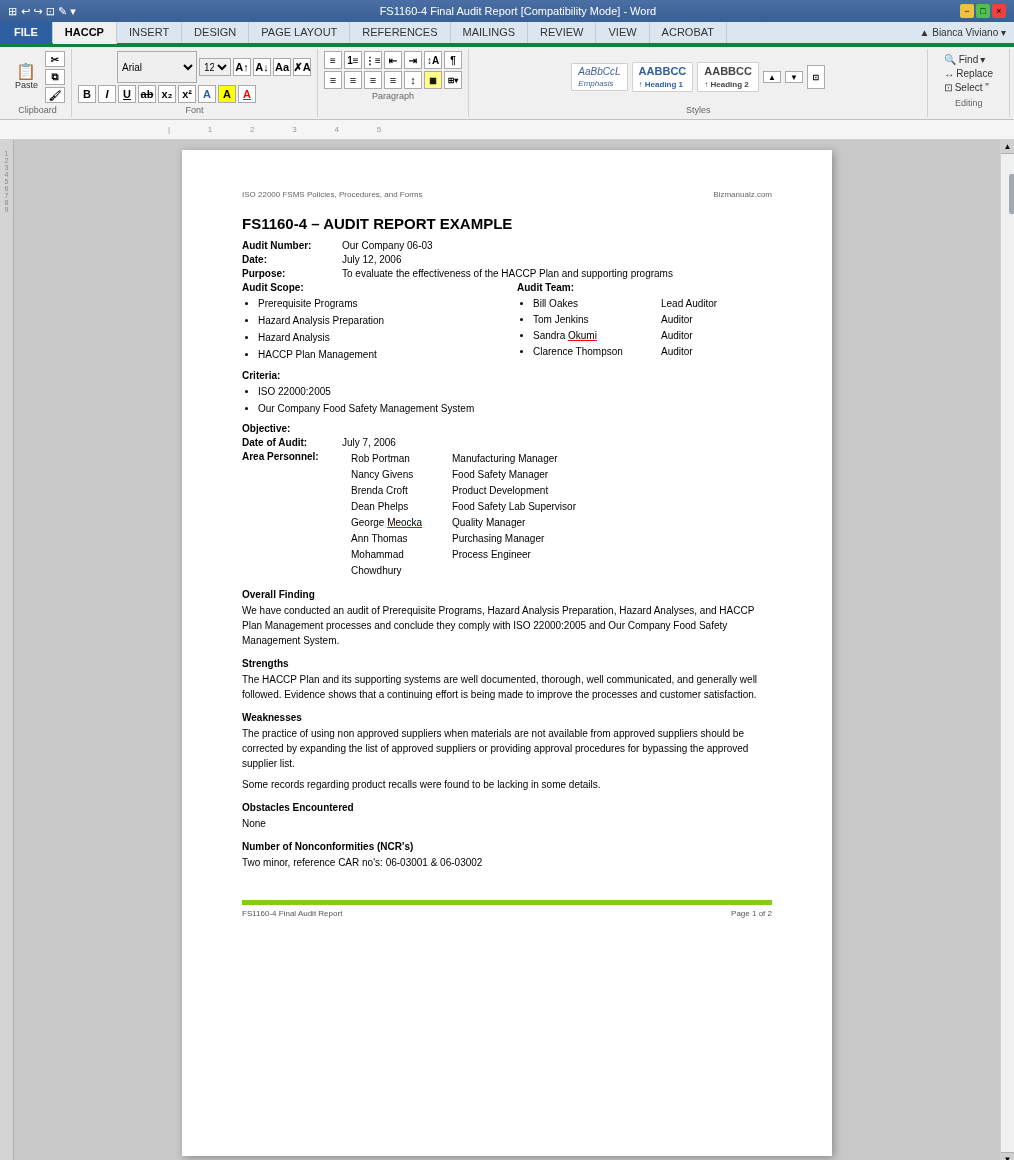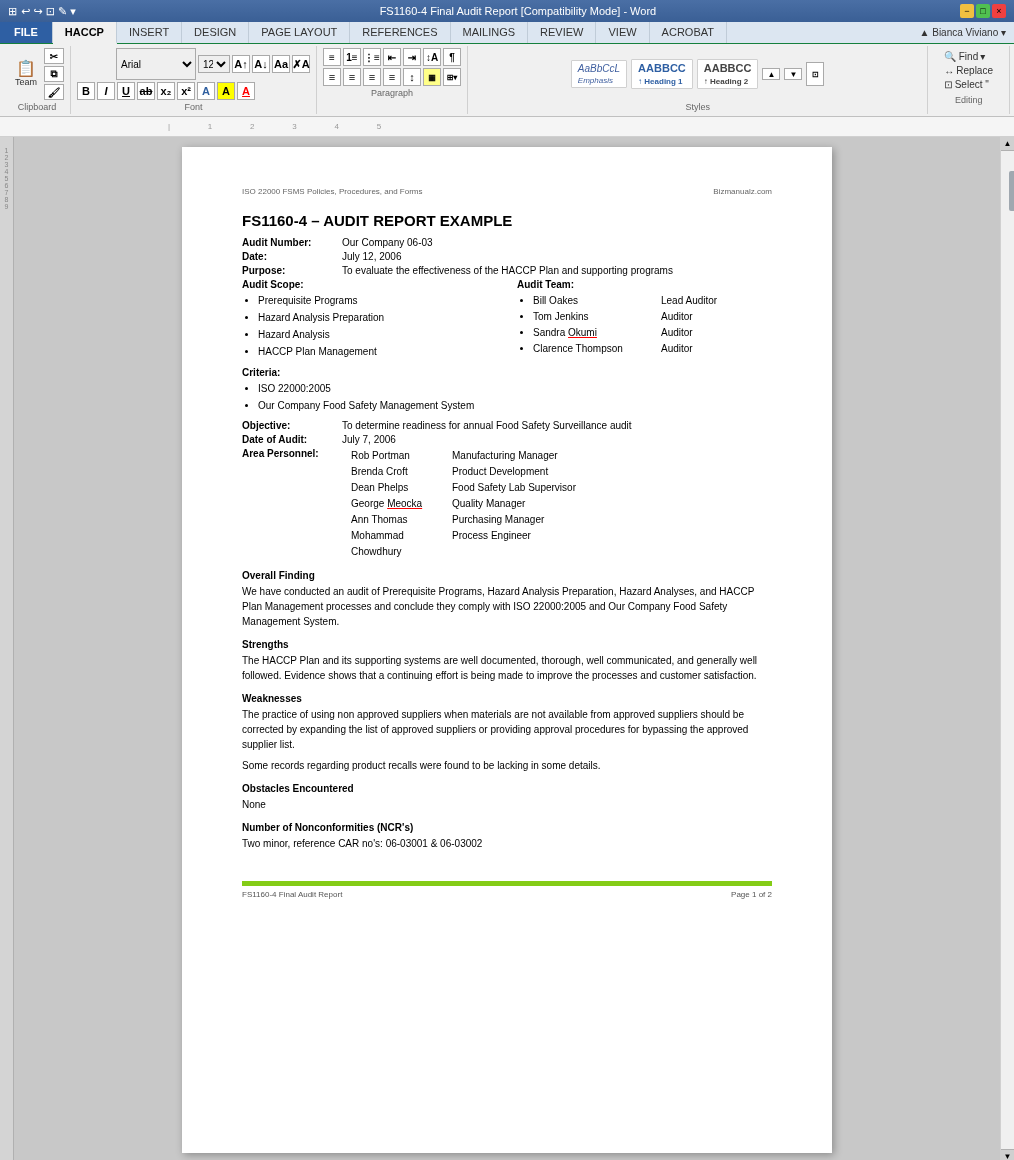--- a/index.html
+++ b/index.html
@@ -19,21 +19,21 @@
     .title-bar-left { display: flex; align-items: center; gap: 4px; }
     .title-bar-center { flex: 1; text-align: center; font-size: 11px; }
     .title-bar-controls { display: flex; gap: 2px; }
     .title-btn { width: 14px; height: 14px; border-radius: 2px; border: none; cursor: pointer; font-size: 9px; display: flex; align-items: center; justify-content: center; }
     .title-btn.minimize { background: #f0c040; }
     .title-btn.maximize { background: #50c050; }
     .title-btn.close { background: #f04040; }
 
     
     .ribbon { background: #f0f0f0; border-bottom: 1px solid #c0c0c0; }
-    .ribbon-tabs { display: flex; background: #dce6f1; border-bottom: 1px solid #15803d; }
+    .ribbon-tabs { display: flex; background: #dce6f1; border-bottom: 4px solid #15803d; }
     .ribbon-tab {
       padding: 4px 12px;
       font-size: 11px;
       cursor: pointer;
       border-right: 1px solid #c0ccd8;
       color: #333;
     }
     .ribbon-tab.active { background: #f0f0f0; color: #000; font-weight: bold; border-bottom: 2px solid #f0f0f0; margin-bottom: -1px; }
     .ribbon-tab.file { background: #2e5fa3; color: white; font-weight: bold; padding: 4px 14px; }
 
@@ -158,21 +158,21 @@
       <span>▲ Bianca Viviano ▾</span>
     </div>
   </div>
 
   <div class="ribbon-content">
 
     <div class="ribbon-group">
       <div class="ribbon-group-content">
         <button class="ribbon-btn">
           <span class="ribbon-btn-icon">📋</span>
-          <span class="ribbon-btn-label">Team</span>
+          <span class="ribbon-btn-label">Paste</span>
         </button>
         <div style="display:flex;flex-direction:column;gap:2px;">
           <button class="format-btn" style="width:20px;height:16px;font-size:10px;">✂</button>
           <button class="format-btn" style="width:20px;height:16px;font-size:10px;">⧉</button>
           <button class="format-btn" style="width:20px;height:16px;font-size:10px;">🖌</button>
         </div>
       </div>
       <div class="ribbon-group-label">Clipboard</div>
     </div>
 
@@ -341,34 +341,37 @@
       <div class="criteria-section">
         <div class="col-label">Criteria:</div>
         <ul class="bullet-list">
           <li>ISO 22000:2005</li>
           <li>Our Company Food Safety Management System</li>
         </ul>
       </div>
 
       <div class="doc-field">
         <span class="doc-field-label">Objective:</span>
-        <span class="doc-field-value">To determine readiness for annual Food Safety Surveillance audit</span>
       </div>
 
       <div class="doc-field">
         <span class="doc-field-label">Date of Audit:</span>
         <span class="doc-field-value">July 7, 2006</span>
       </div>
 
       <div class="personnel-section">
         <span class="personnel-label">Area Personnel:</span>
         <div class="personnel-table">
           <div class="personnel-row">
             <span class="p-name">Rob Portman</span>
             <span class="p-title">Manufacturing Manager</span>
+          </div>
+          <div class="personnel-row">
+            <span class="p-name">Nancy Givens</span>
+            <span class="p-title">Food Safety Manager</span>
           </div>
           <div class="personnel-row">
             <span class="p-name">Brenda Croft</span>
             <span class="p-title">Product Development</span>
           </div>
           <div class="personnel-row">
             <span class="p-name">Dean Phelps</span>
             <span class="p-title">Food Safety Lab Supervisor</span>
           </div>
           <div class="personnel-row">

